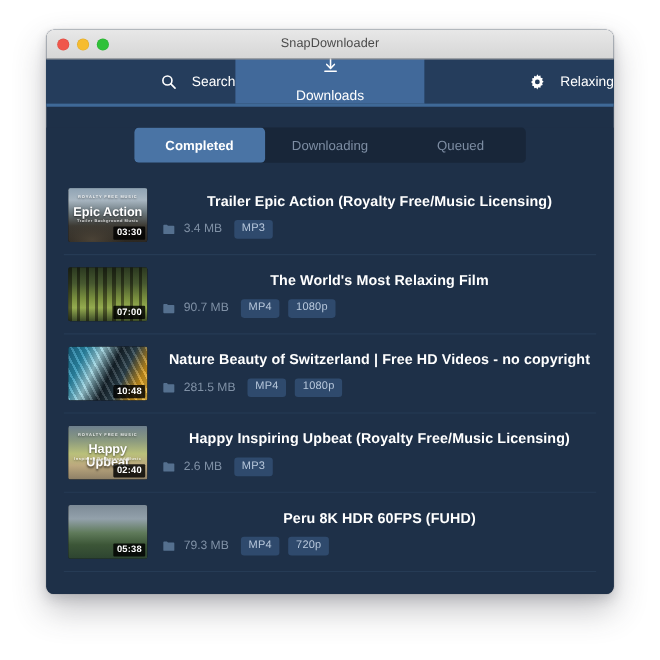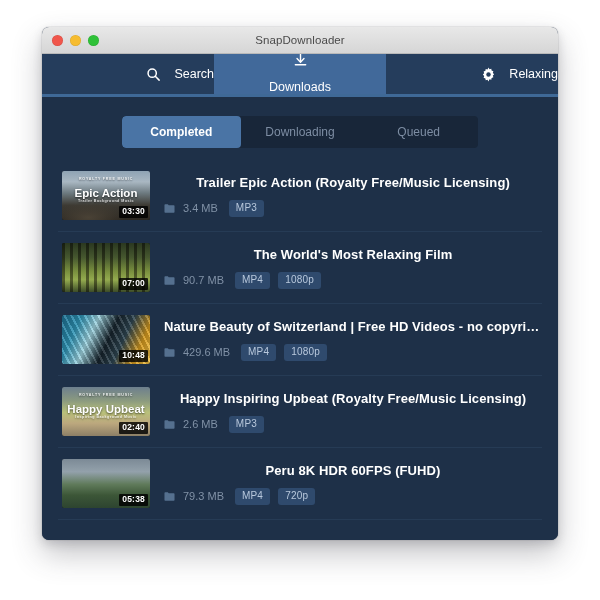--- a/index.html
+++ b/index.html
@@ -142,21 +142,21 @@
     gap: 14px;
     padding: 11px 0 11px 4px;
     border-bottom: 1px solid #2c4straggler;
     border-bottom: 1px solid #2c436090;
   }
   .row:last-child { border-bottom: 1px solid #2c436090; }
 
   
   .thumb {
     position: relative;
-    width: 88px;
+    width: 72px;
     height: 49px;
     flex: 0 0 auto;
     border-radius: 2px;
     overflow: hidden;
     background: #0d1117;
   }
   .thumb .art { position: absolute; inset: 0; }
   .thumb .cap {
     position: absolute;
     left: 0; right: 0;
@@ -359,21 +359,21 @@
       <div class="dur">10:48</div>
     </div>
     <div class="info">
       <div class="title">Nature Beauty of Switzerland | Free HD Videos - no copyright</div>
       <div class="meta">
         <span class="folder-ico">
           <svg width="11" height="11" viewBox="0 0 14 12" fill="#5f7characterless">
                     <path d="M0.6 1.6a1 1 0 0 1 1-1h3.2l1.2 1.3h6.4a1 1 0 0 1 1 1v7.5a1 1 0 0 1-1 1H1.6a1 1 0 0 1-1-1z" fill="#55708f"></path>
                   </svg>
         </span>
-        <span class="size">429.6 MB</span>
+        <span class="size">281.5 MB</span>
         <span class="chip">MP4</span>
                 <span class="chip">1080p</span>
       </div>
     </div>
           </div>
           <div class="row">
     <div class="thumb">
       <div class="art art-happy"></div>
       <div class="cap tiny">ROYALTY FREE MUSIC</div>
               <div class="cap big">Happy Upbeat</div>

